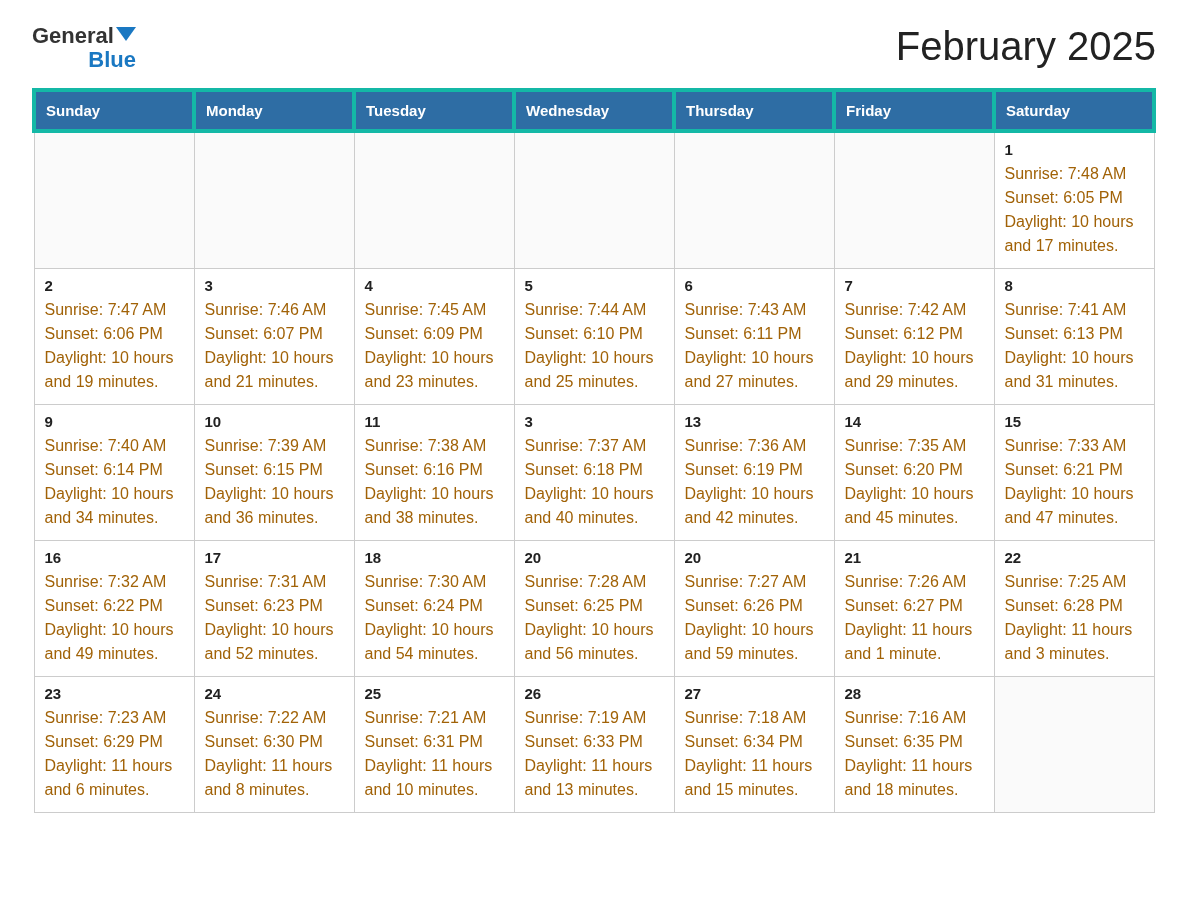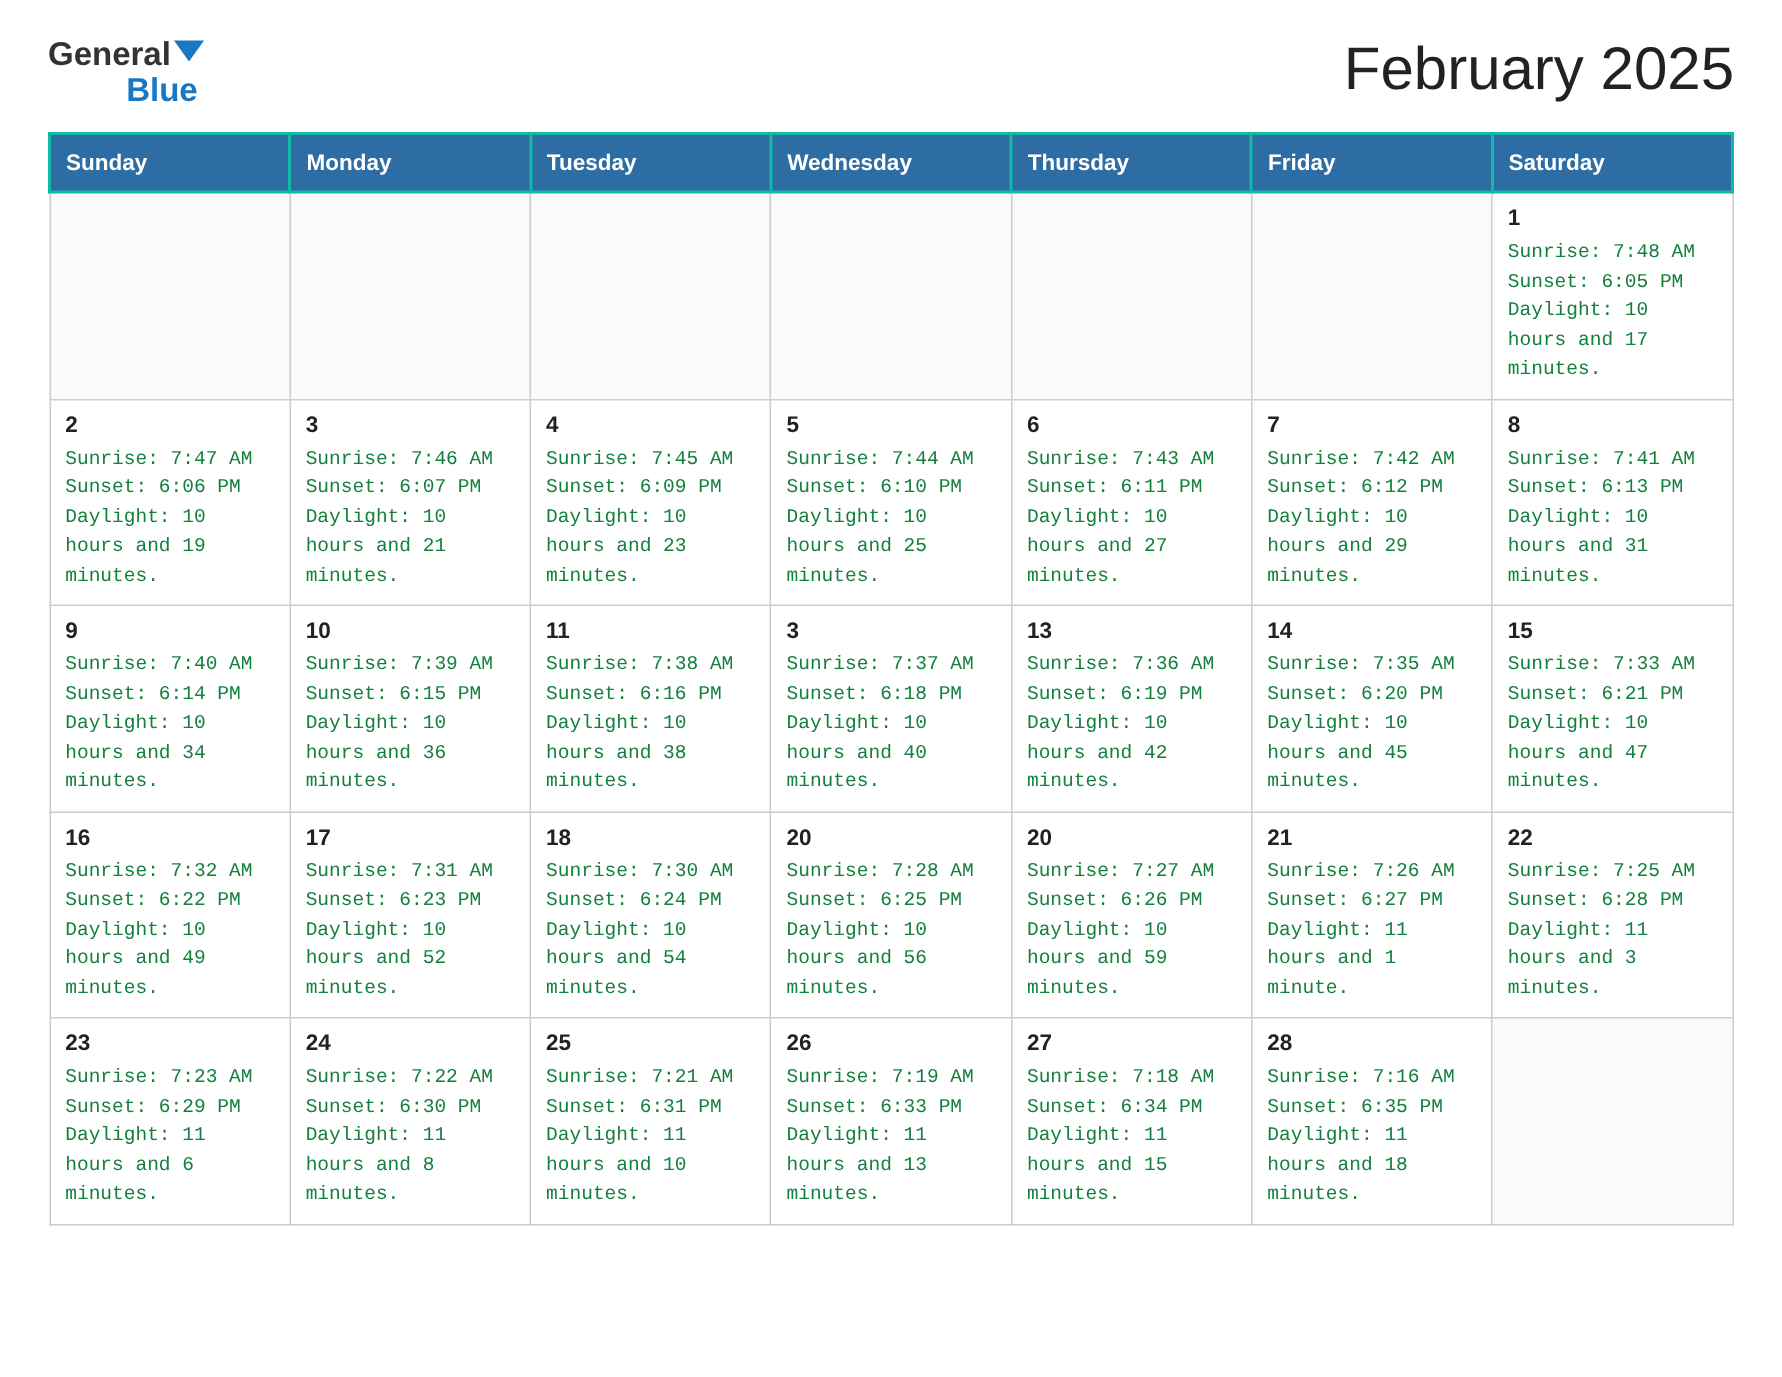--- a/index.html
+++ b/index.html
@@ -11,21 +11,21 @@
     }
     .header-row {
       display: flex;
       align-items: flex-start;
       justify-content: space-between;
       margin-bottom: 8px;
     }
     .logo {
       display: flex;
       flex-direction: column;
-      align-items: center;
+      align-items: flex-end;
     }
     .logo-general {
       font-size: 22px;
       font-weight: bold;
       color: #333;
       letter-spacing: 0;
       line-height: 1.1;
     }
     .logo-blue {
       font-size: 22px;
@@ -68,43 +68,42 @@
     }
     .calendar thead tr {
       background-color: #2e6da4;
     }
     .calendar thead th {
       color: #fff;
       font-size: 15px;
       font-weight: 600;
       padding: 10px 10px;
       text-align: left;
-      border: 2px solid #14b8a6;
+      border: 4px solid #14b8a6;
     }
     .calendar tbody td {
       vertical-align: top;
       padding: 8px 10px 10px 10px;
       border: 1px solid #ccc;
       font-size: 12px;
       color: #333;
       min-height: 90px;
       height: 115px;
     }
     .day-num {
       font-size: 15px;
       font-weight: bold;
       color: #222;
       display: block;
       margin-bottom: 4px;
     }
     .day-info {
-      font-size: 13px;
+      font-size: 16px;
       line-height: 1.5;
-      color: #15803d;
-      font-family: Liberation Mono, monospace;
+      color: #a16207;
     }
     .empty-cell {
       background: #fafafa;
     }
     .logo-line {
       display: flex;
       align-items: center;
       gap: 0;
     }
   </style>

